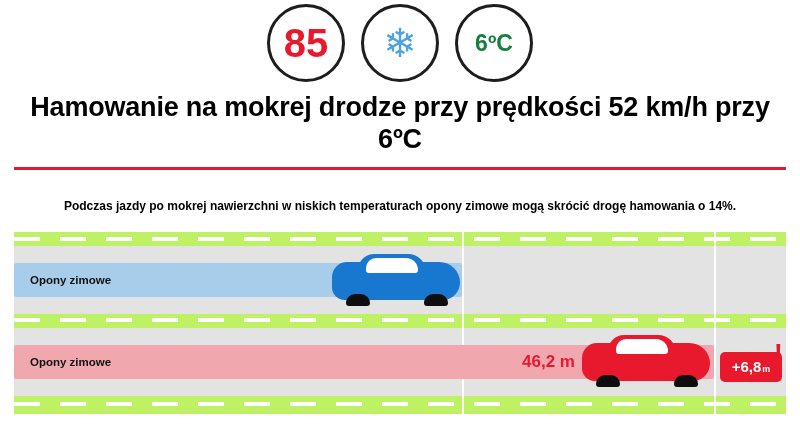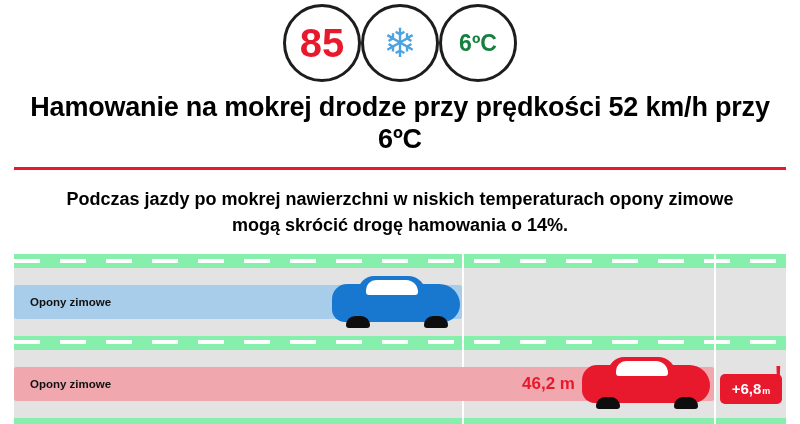--- a/index.html
+++ b/index.html
@@ -14,20 +14,21 @@
     color: #000000;
     overflow: hidden;
     position: relative;
   }
 
   
   .badges {
     display: flex;
     justify-content: center;
     align-items: center;
+    gap: 16px;
     padding-top: 0;
     height: 86px;
     box-sizing: border-box;
   }
   .badge {
     width: 78px;
     height: 78px;
     border-radius: 50%;
     border: 3px solid #1d1d1d;
     display: flex;
@@ -65,32 +66,32 @@
   }
   .rule {
     height: 3px;
     background: #e8192c;
     margin: 2px 14px 0 14px;
   }
 
   
   .subtitle {
     text-align: center;
-    font-size: 18px;
+    font-size: 12px;
     font-weight: bold;
     line-height: 1.45;
-    padding: 16px 58px 10px 58px;
+    padding: 28px 58px 10px 58px;
   }
 
   
   .road {
     position: relative;
     margin: 6px 14px 0 14px;
     height: 182px;
-    background: #86efac;
+    background: #bef264;
     overflow: hidden;
   }
   .road-band {
     position: absolute;
     left: 0;
     right: 0;
     height: 68px;
     background: #e3e3e3;
   }
   .band-top { top: 14px; }

